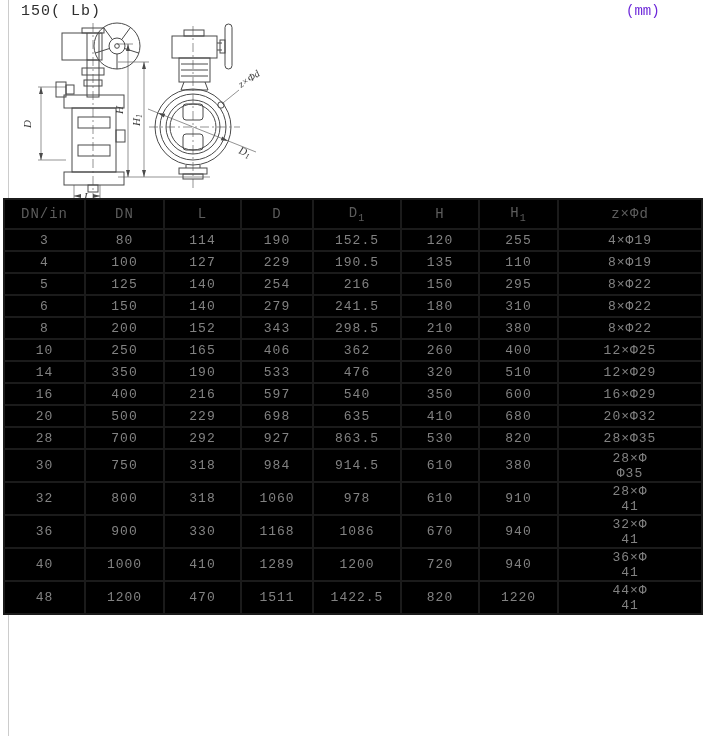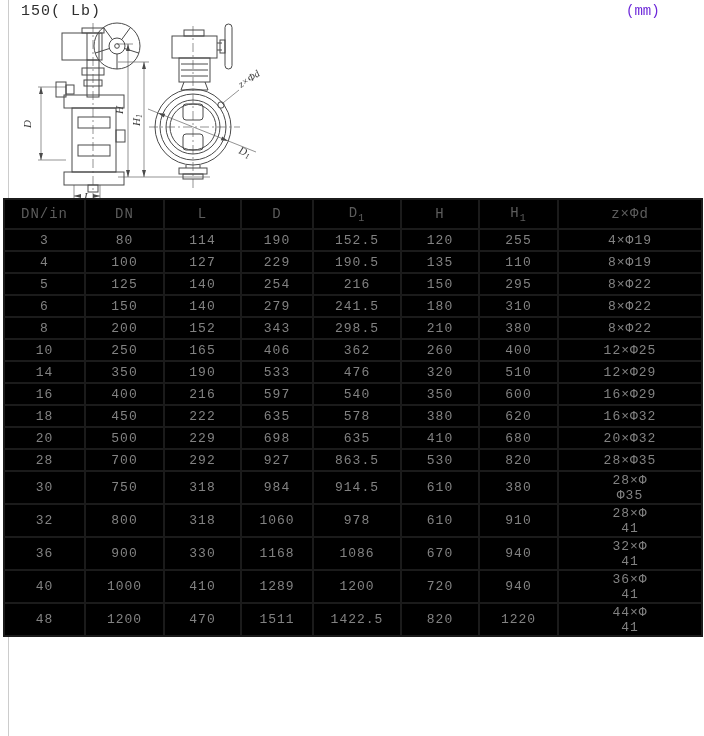--- a/index.html
+++ b/index.html
@@ -265,30 +265,20 @@
           <td>16</td>
           <td>400</td>
           <td>216</td>
           <td>597</td>
           <td>540</td>
           <td>350</td>
           <td>600</td>
           <td>16×Φ29</td>
         </tr>
         <tr class="r1">
-          <td>18</td>
-          <td>450</td>
-          <td>222</td>
-          <td>635</td>
-          <td>578</td>
-          <td>380</td>
-          <td>620</td>
-          <td>16×Φ32</td>
-        </tr>
-        <tr class="r1">
           <td>20</td>
           <td>500</td>
           <td>229</td>
           <td>698</td>
           <td>635</td>
           <td>410</td>
           <td>680</td>
           <td>20×Φ32</td>
         </tr>
         <tr class="r1">

